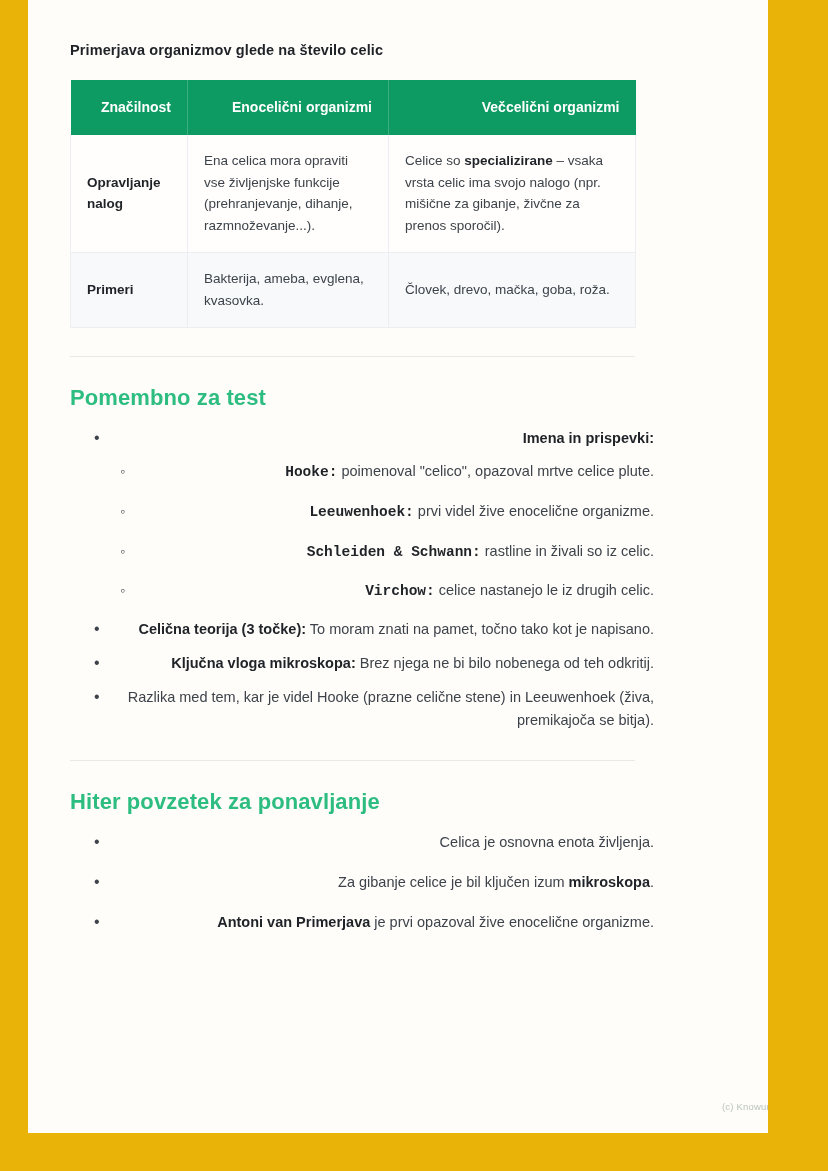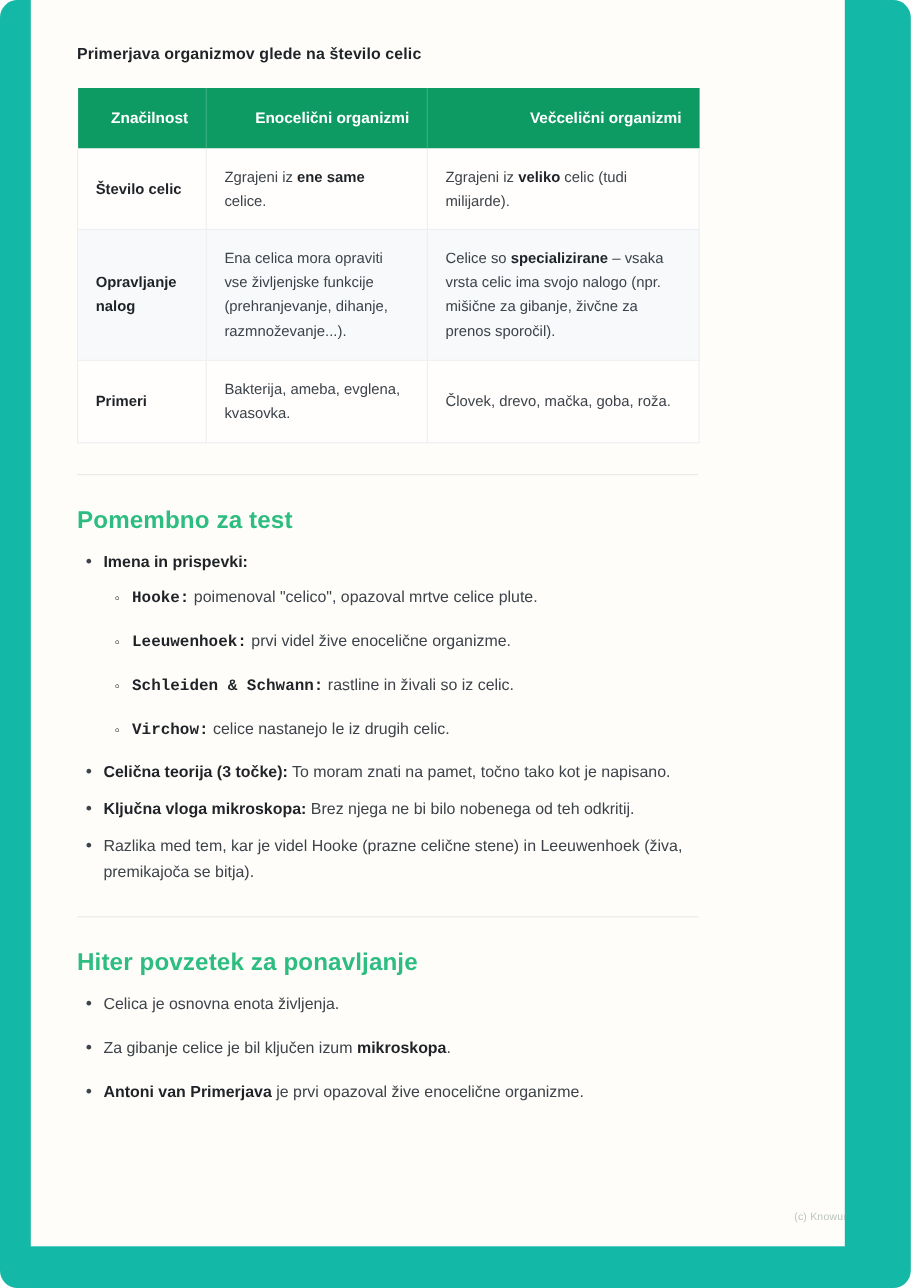--- a/index.html
+++ b/index.html
@@ -13,22 +13,21 @@
     position: relative;
     overflow: hidden;
     font-family: "Liberation Sans", "DejaVu Sans", sans-serif;
     -webkit-font-smoothing: antialiased;
   }
 
   
   #page {
     position: absolute;
     inset: 0;
-    background: #14b8a6;
-    border-radius: 16px;
+    background: #eab308;
   }
   #card {
     position: absolute;
     left: 28px;
     top: 0px;
     width: 740px;
     height: 1133px;
     background: #fffdfa;
     overflow: hidden;
   }
@@ -106,23 +105,24 @@
   h2.sec {
     color: #2ebd80;
     font-size: 22px;
     font-weight: bold;
     margin: 28px 0 14px 0;
     letter-spacing: .1px;
   }
 
   
   ul.lvl1 {
-    margin: 0;
+    margin: 16px;
     padding: 0 0 0 24px;
     list-style: none;
+    text-align: right;
   }
   ul.lvl1 > li {
     position: relative;
     font-size: 14.5px;
     line-height: 1.58;
     color: #3d434a;
     margin: 0 0 11px 0;
     padding-left: 0;
   }
   ul.lvl1 > li::before {
@@ -196,25 +196,20 @@
             </colgroup>
           <thead>
             <tr>
               <th>Značilnost</th>
               <th>Enocelični organizmi</th>
               <th>Večcelični organizmi</th>
             </tr>
           </thead>
           <tbody>
 
-            <tr>
-              <td>Število celic</td>
-              <td><span>Zgrajeni iz </span><b>ene same</b><span> celice.</span></td>
-              <td><span>Zgrajeni iz </span><b>veliko</b><span> celic (tudi milijarde).</span></td>
-            </tr>
 
             <tr>
               <td>Opravljanje nalog</td>
               <td><span>Ena celica mora opraviti vse življenjske funkcije (prehranjevanje, dihanje, razmnoževanje...).</span><b></b><span></span></td>
               <td><span>Celice so </span><b>specializirane</b><span> – vsaka vrsta celic ima svojo nalogo (npr. mišične za gibanje, živčne za prenos sporočil).</span></td>
             </tr>
 
             <tr>
               <td>Primeri</td>
               <td><span>Bakterija, ameba, evglena, kvasovka.</span><b></b><span></span></td>

